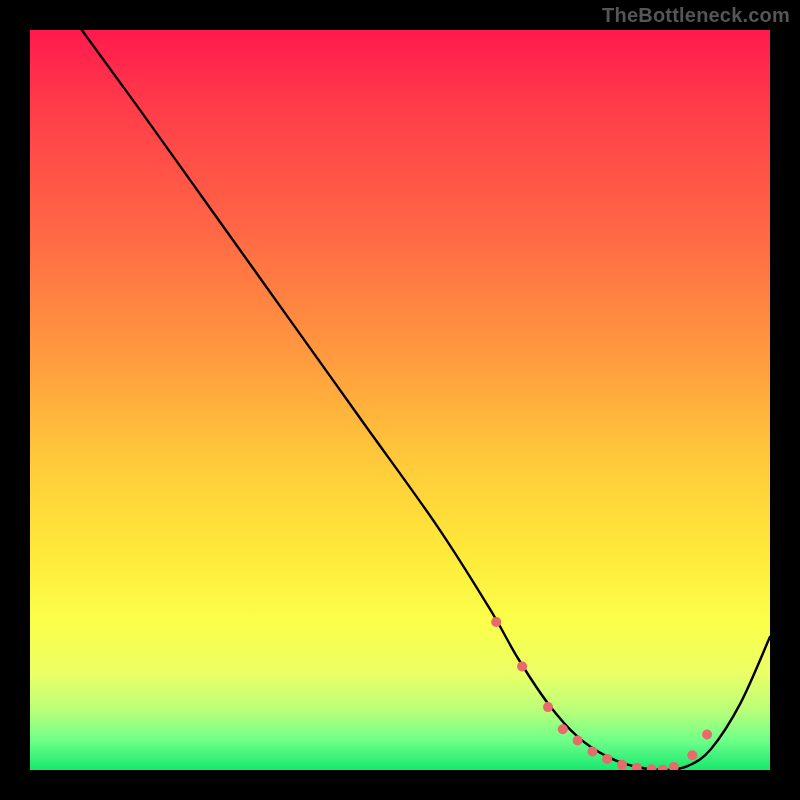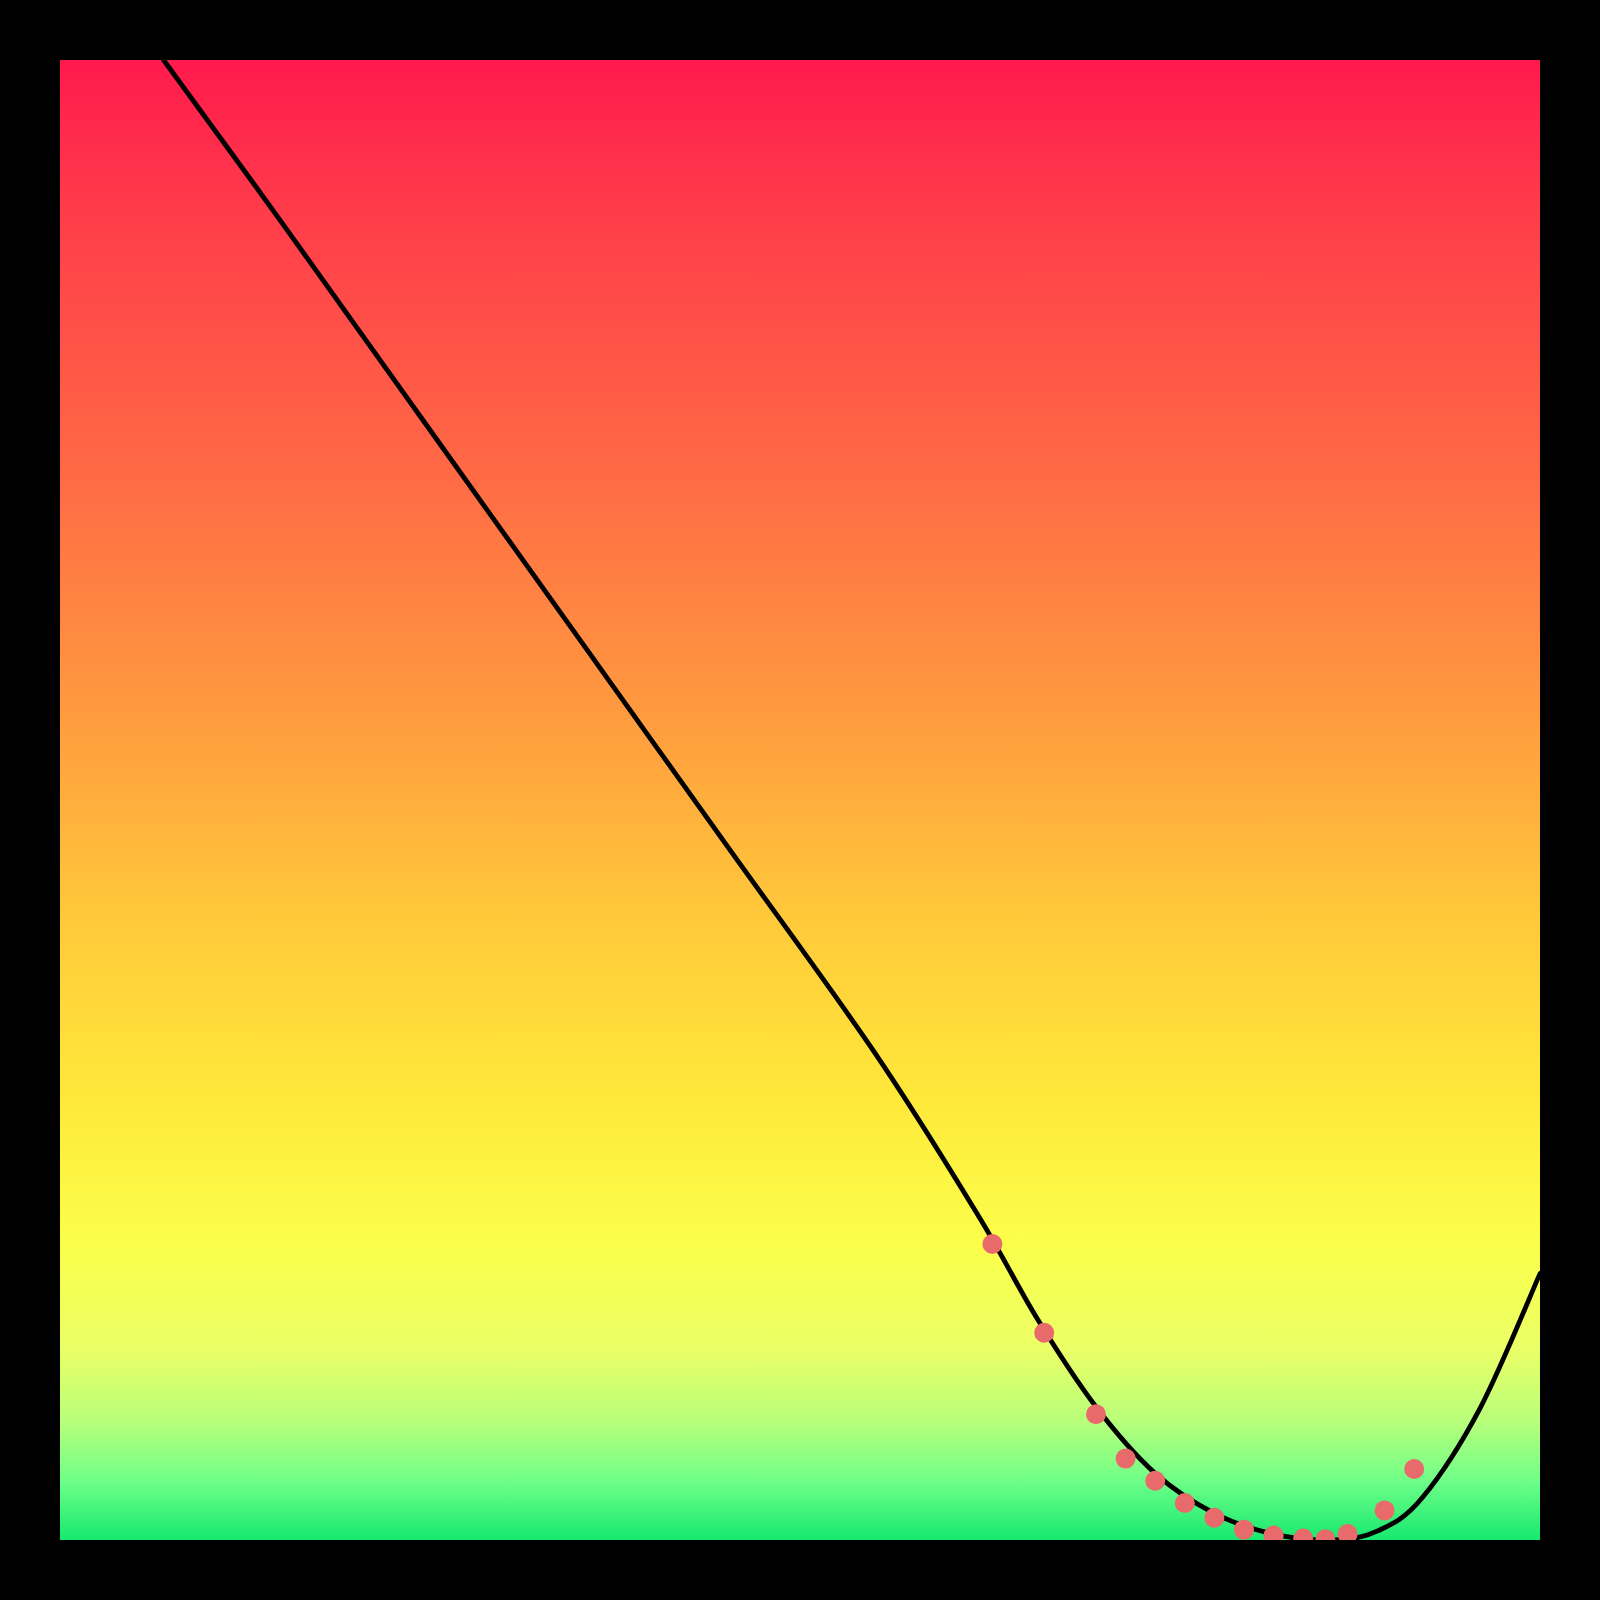--- a/index.html
+++ b/index.html
@@ -69,20 +69,21 @@
     left: 0;
     top: 0;
     width: 740px;
     height: 740px;
   }
 </style>
 </head>
 <body>
 
 <div class="frame">
+  <div class="watermark">TheBottleneck.com</div>
 
   <div class="plot-outer">
     <div class="plot-inner">
       <div class="gradient"></div>
       <svg class="curve" viewBox="0 0 740 740" preserveAspectRatio="none">
         <path id="curve-path" fill="none" stroke="#000000" stroke-width="2.4" stroke-linecap="round" d="M 51.80 0.00 C 61.67 13.57, 88.80 50.57, 111.00 81.40 C 133.20 112.23, 160.33 150.47, 185.00 185.00 C 209.67 219.53, 234.33 254.07, 259.00 288.60 C 283.67 323.13, 308.33 357.67, 333.00 392.20 C 357.67 426.73, 386.03 464.97, 407.00 495.80 C 427.97 526.63, 445.23 555.00, 458.80 577.20 C 472.37 599.40, 478.53 612.97, 488.40 629.00 C 498.27 645.03, 508.13 660.45, 518.00 673.40 C 527.87 686.35, 537.73 697.82, 547.60 706.70 C 557.47 715.58, 567.33 721.62, 577.20 726.68 C 587.07 731.74, 596.93 734.82, 606.80 737.04 C 616.67 739.26, 627.77 740.25, 636.40 740.00 C 645.03 739.75, 651.20 739.01, 658.60 735.56 C 666.00 732.11, 672.17 729.64, 680.80 719.28 C 689.43 708.92, 700.53 692.15, 710.40 673.40 C 720.27 654.65, 735.07 617.90, 740.00 606.80"></path>
         <g id="markers-group">
             <circle cx="466.20" cy="592.00" r="5" fill="#e86a6a"></circle>
             <circle cx="492.10" cy="636.40" r="5" fill="#e86a6a"></circle>
             <circle cx="518.00" cy="677.10" r="5" fill="#e86a6a"></circle>

